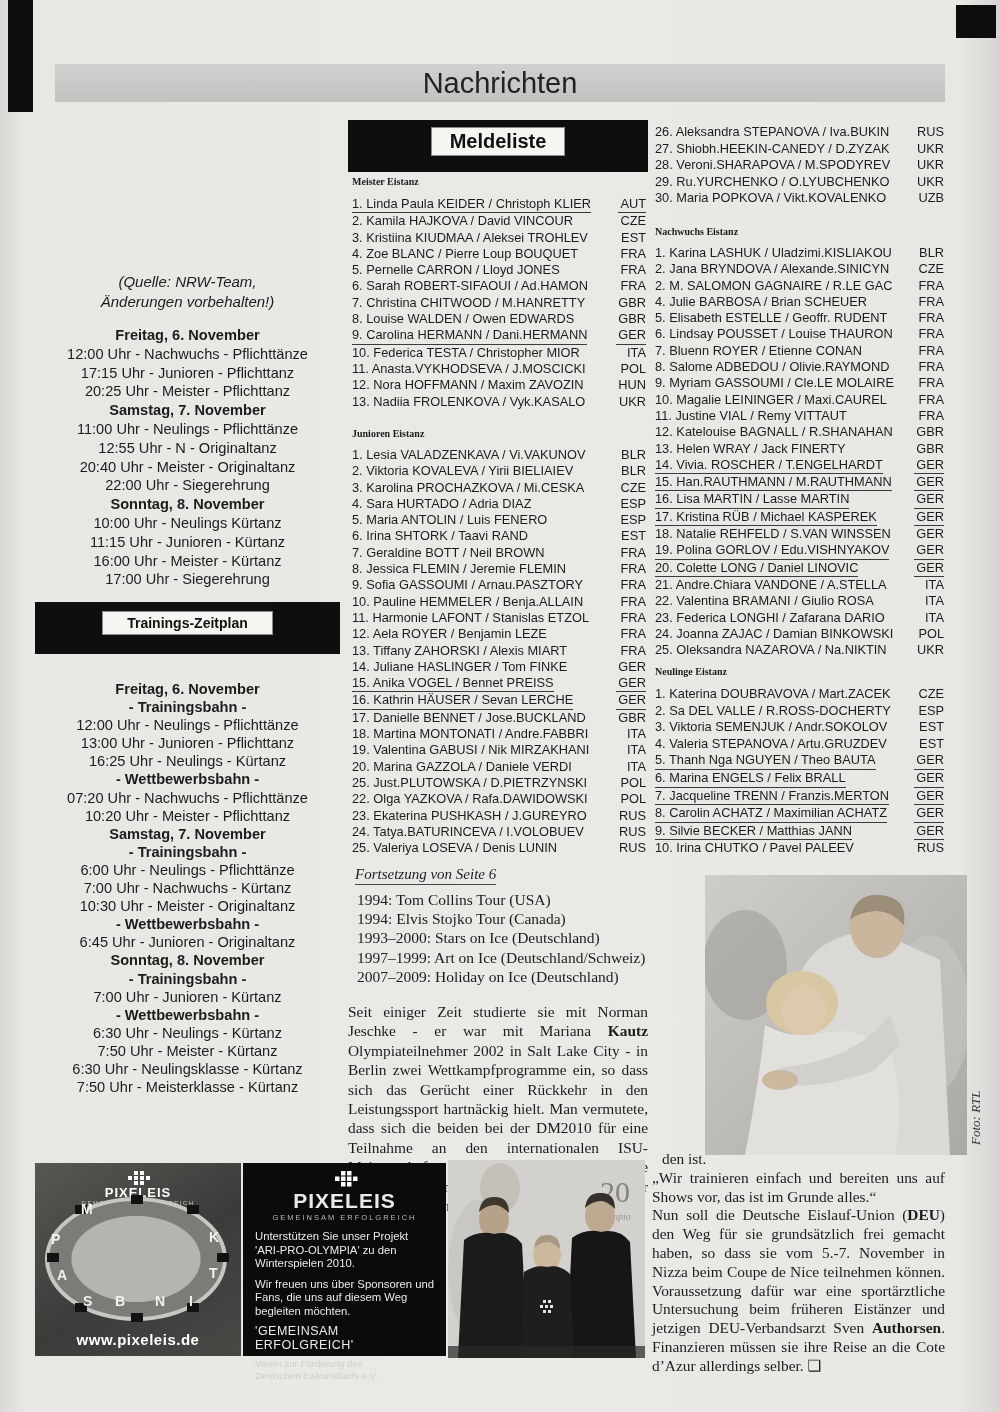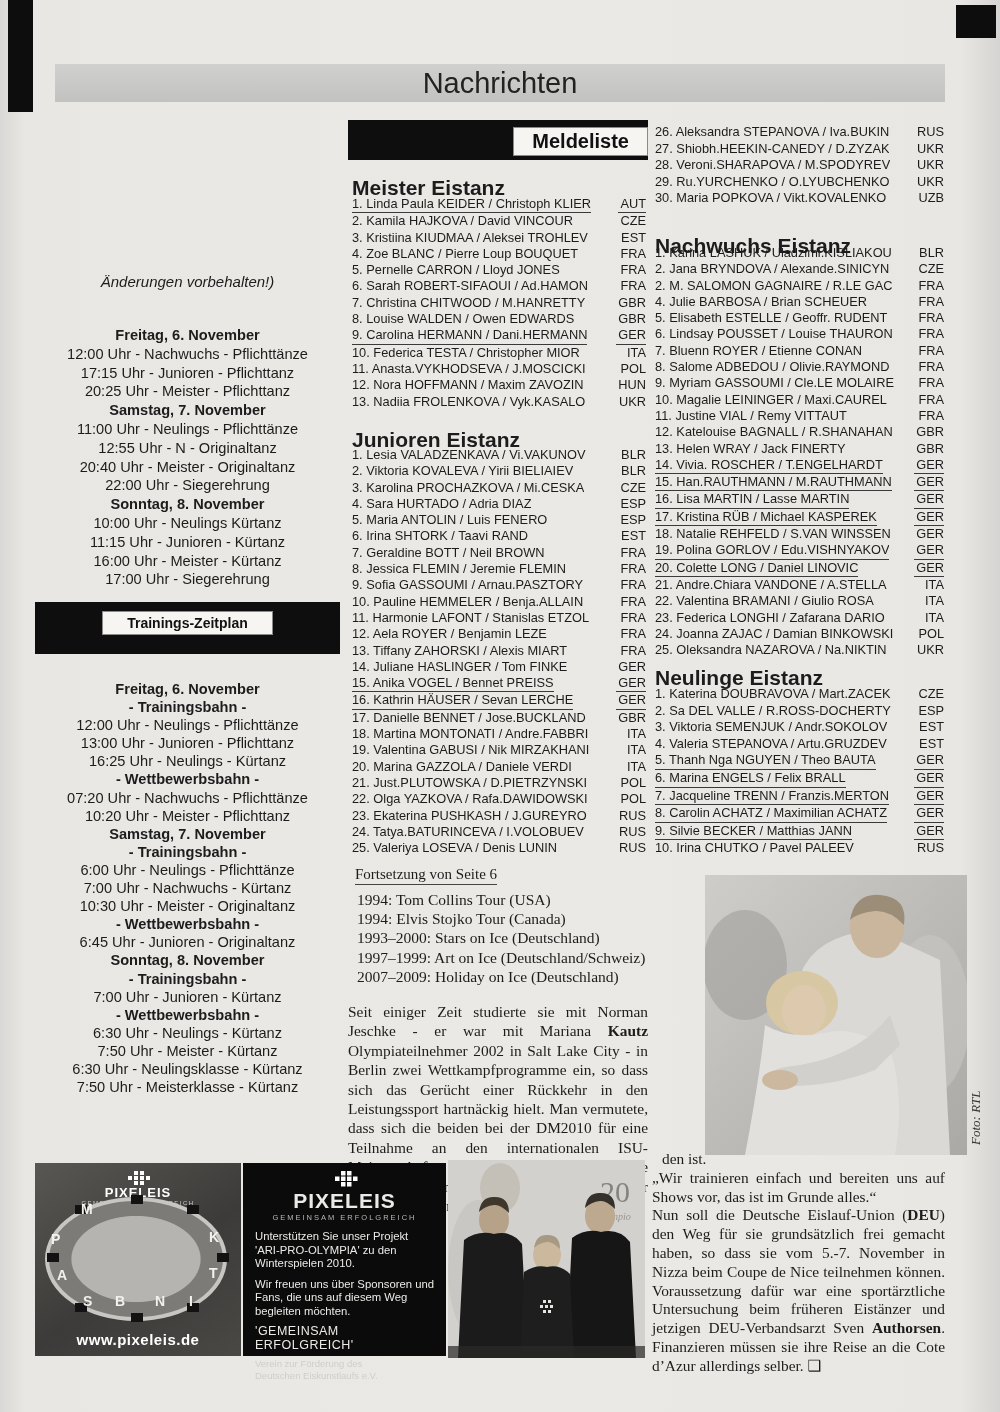--- a/index.html
+++ b/index.html
@@ -18,33 +18,33 @@
   .zeit-btn{font-size:18px;padding:2px 20px;margin-top:6px;}
   .source-note{position:absolute;left:35px;top:272px;width:305px;text-align:center;
     font-style:italic;font-size:15px;line-height:20px;}
   .sched{position:absolute;text-align:center;font-size:14.6px;}
   .sched1{left:35px;top:326px;width:305px;line-height:18.8px;}
   .sched2{left:35px;top:680px;width:305px;line-height:18.1px;}
   .sline.bold{font-weight:bold;}
   .train-strip{position:absolute;left:35px;top:602px;width:305px;height:52px;background:#0e0e0e;text-align:center;}
   .train-btn{font-size:14px;padding:3px 24px;margin-top:9px;}
   
-  .meld-strip{position:absolute;left:348px;top:120px;width:300px;height:40px;background:#0e0e0e;text-align:right;}
+  .meld-strip{position:absolute;left:348px;top:120px;width:300px;height:52px;background:#0e0e0e;text-align:center;}
   .meld-btn{font-size:20px;padding:2px 18px;margin-top:7px;}
-  .list-h{position:absolute;font-size:21px;font-weight:bold;}
+  .list-h{position:absolute;font-size:10px;font-weight:bold;font-family:Liberation Serif, serif;}
   .entries{position:absolute;font-size:12.8px;}
   .entry{display:flex;align-items:baseline;}
   .ename{white-space:nowrap;overflow:hidden;}
   .ecode{margin-left:auto;padding-left:2px;}
   .ul{border-bottom:1px solid #3a3a3a;}
   .e-mid{left:352px;width:294px;line-height:16.3px;}
   .e-right{left:655px;width:289px;}
   
   .serif{font-family:"Liberation Serif",serif;}
-  .cont-label{position:absolute;left:355px;top:866px;font-size:15px;
+  .cont-label{position:absolute;left:355px;top:866px;font-style:italic;font-size:15px;
     border-bottom:1px solid #444;padding-bottom:1px;}
   .tours{position:absolute;left:357px;top:890px;width:292px;font-size:15.5px;line-height:19.2px;}
   .para1{position:absolute;left:348px;top:1002px;width:300px;margin:0;font-size:15.4px;
     line-height:19.4px;text-align:justify;}
   .right-text{position:absolute;left:652px;top:1150px;width:293px;font-size:15.4px;line-height:18.8px;}
   .right-text p{margin:0;text-align:justify;}
   .den-ist{padding-left:10px;}
   .bseg{font-weight:bold;}
   
   .photo-rtl{position:absolute;left:705px;top:875px;width:262px;height:280px;}
@@ -83,20 +83,21 @@
 <div class="page">
 
   <div class="edge-left"></div>
   <div class="corner-right"></div>
   <div class="header-band">
     <span>Nachrichten</span>
   </div>
 
 
   <div class="source-note">
+    <div>(Quelle: NRW-Team,</div>
     <div>Änderungen vorbehalten!)</div>
   </div>
 
   <div class="sched sched1">
 
   <div class="sline bold">Freitag, 6. November</div>
       <div class="sline">12:00 Uhr - Nachwuchs - Pflichttänze</div>
       <div class="sline">17:15 Uhr - Junioren - Pflichttanz</div>
       <div class="sline">20:25 Uhr - Meister - Pflichttanz</div>
       <div class="sline bold">Samstag, 7. November</div>
@@ -280,21 +281,21 @@
       </div>
       <div class="entry">
         <span class="ename">19. Valentina GABUSI / Nik MIRZAKHANI</span>
         <span class="ecode">ITA</span>
       </div>
       <div class="entry">
         <span class="ename">20. Marina GAZZOLA / Daniele VERDI</span>
         <span class="ecode">ITA</span>
       </div>
       <div class="entry">
-        <span class="ename">21. Just.PLUTOWSKA / D.PIETRZYNSKI</span>
+        <span class="ename">25. Just.PLUTOWSKA / D.PIETRZYNSKI</span>
         <span class="ecode">POL</span>
       </div>
       <div class="entry">
         <span class="ename">22. Olga YAZKOVA / Rafa.DAWIDOWSKI</span>
         <span class="ecode">POL</span>
       </div>
       <div class="entry">
         <span class="ename">23. Ekaterina PUSHKASH / J.GUREYRO</span>
         <span class="ecode">RUS</span>
       </div>
@@ -338,21 +339,21 @@
       <div class="entry">
         <span class="ename">29. Ru.YURCHENKO / O.LYUBCHENKO</span>
         <span class="ecode">UKR</span>
       </div>
       <div class="entry">
         <span class="ename">30. Maria POPKOVA / Vikt.KOVALENKO</span>
         <span class="ecode">UZB</span>
       </div>
     </div>
 
-  <div class="list-h" style="left:655px;top:234px;">Nachwuchs Eistanz</div>
+  <div class="list-h" style="left:655px;top:226px;">Nachwuchs Eistanz</div>
   <div class="entries e-right" style="top:245px;line-height:16.3px;">
 
   <div class="entry">
         <span class="ename">1. Karina LASHUK / Uladzimi.KISLIAKOU</span>
         <span class="ecode">BLR</span>
       </div>
       <div class="entry">
         <span class="ename">2. Jana BRYNDOVA / Alexande.SINICYN</span>
         <span class="ecode">CZE</span>
       </div>

